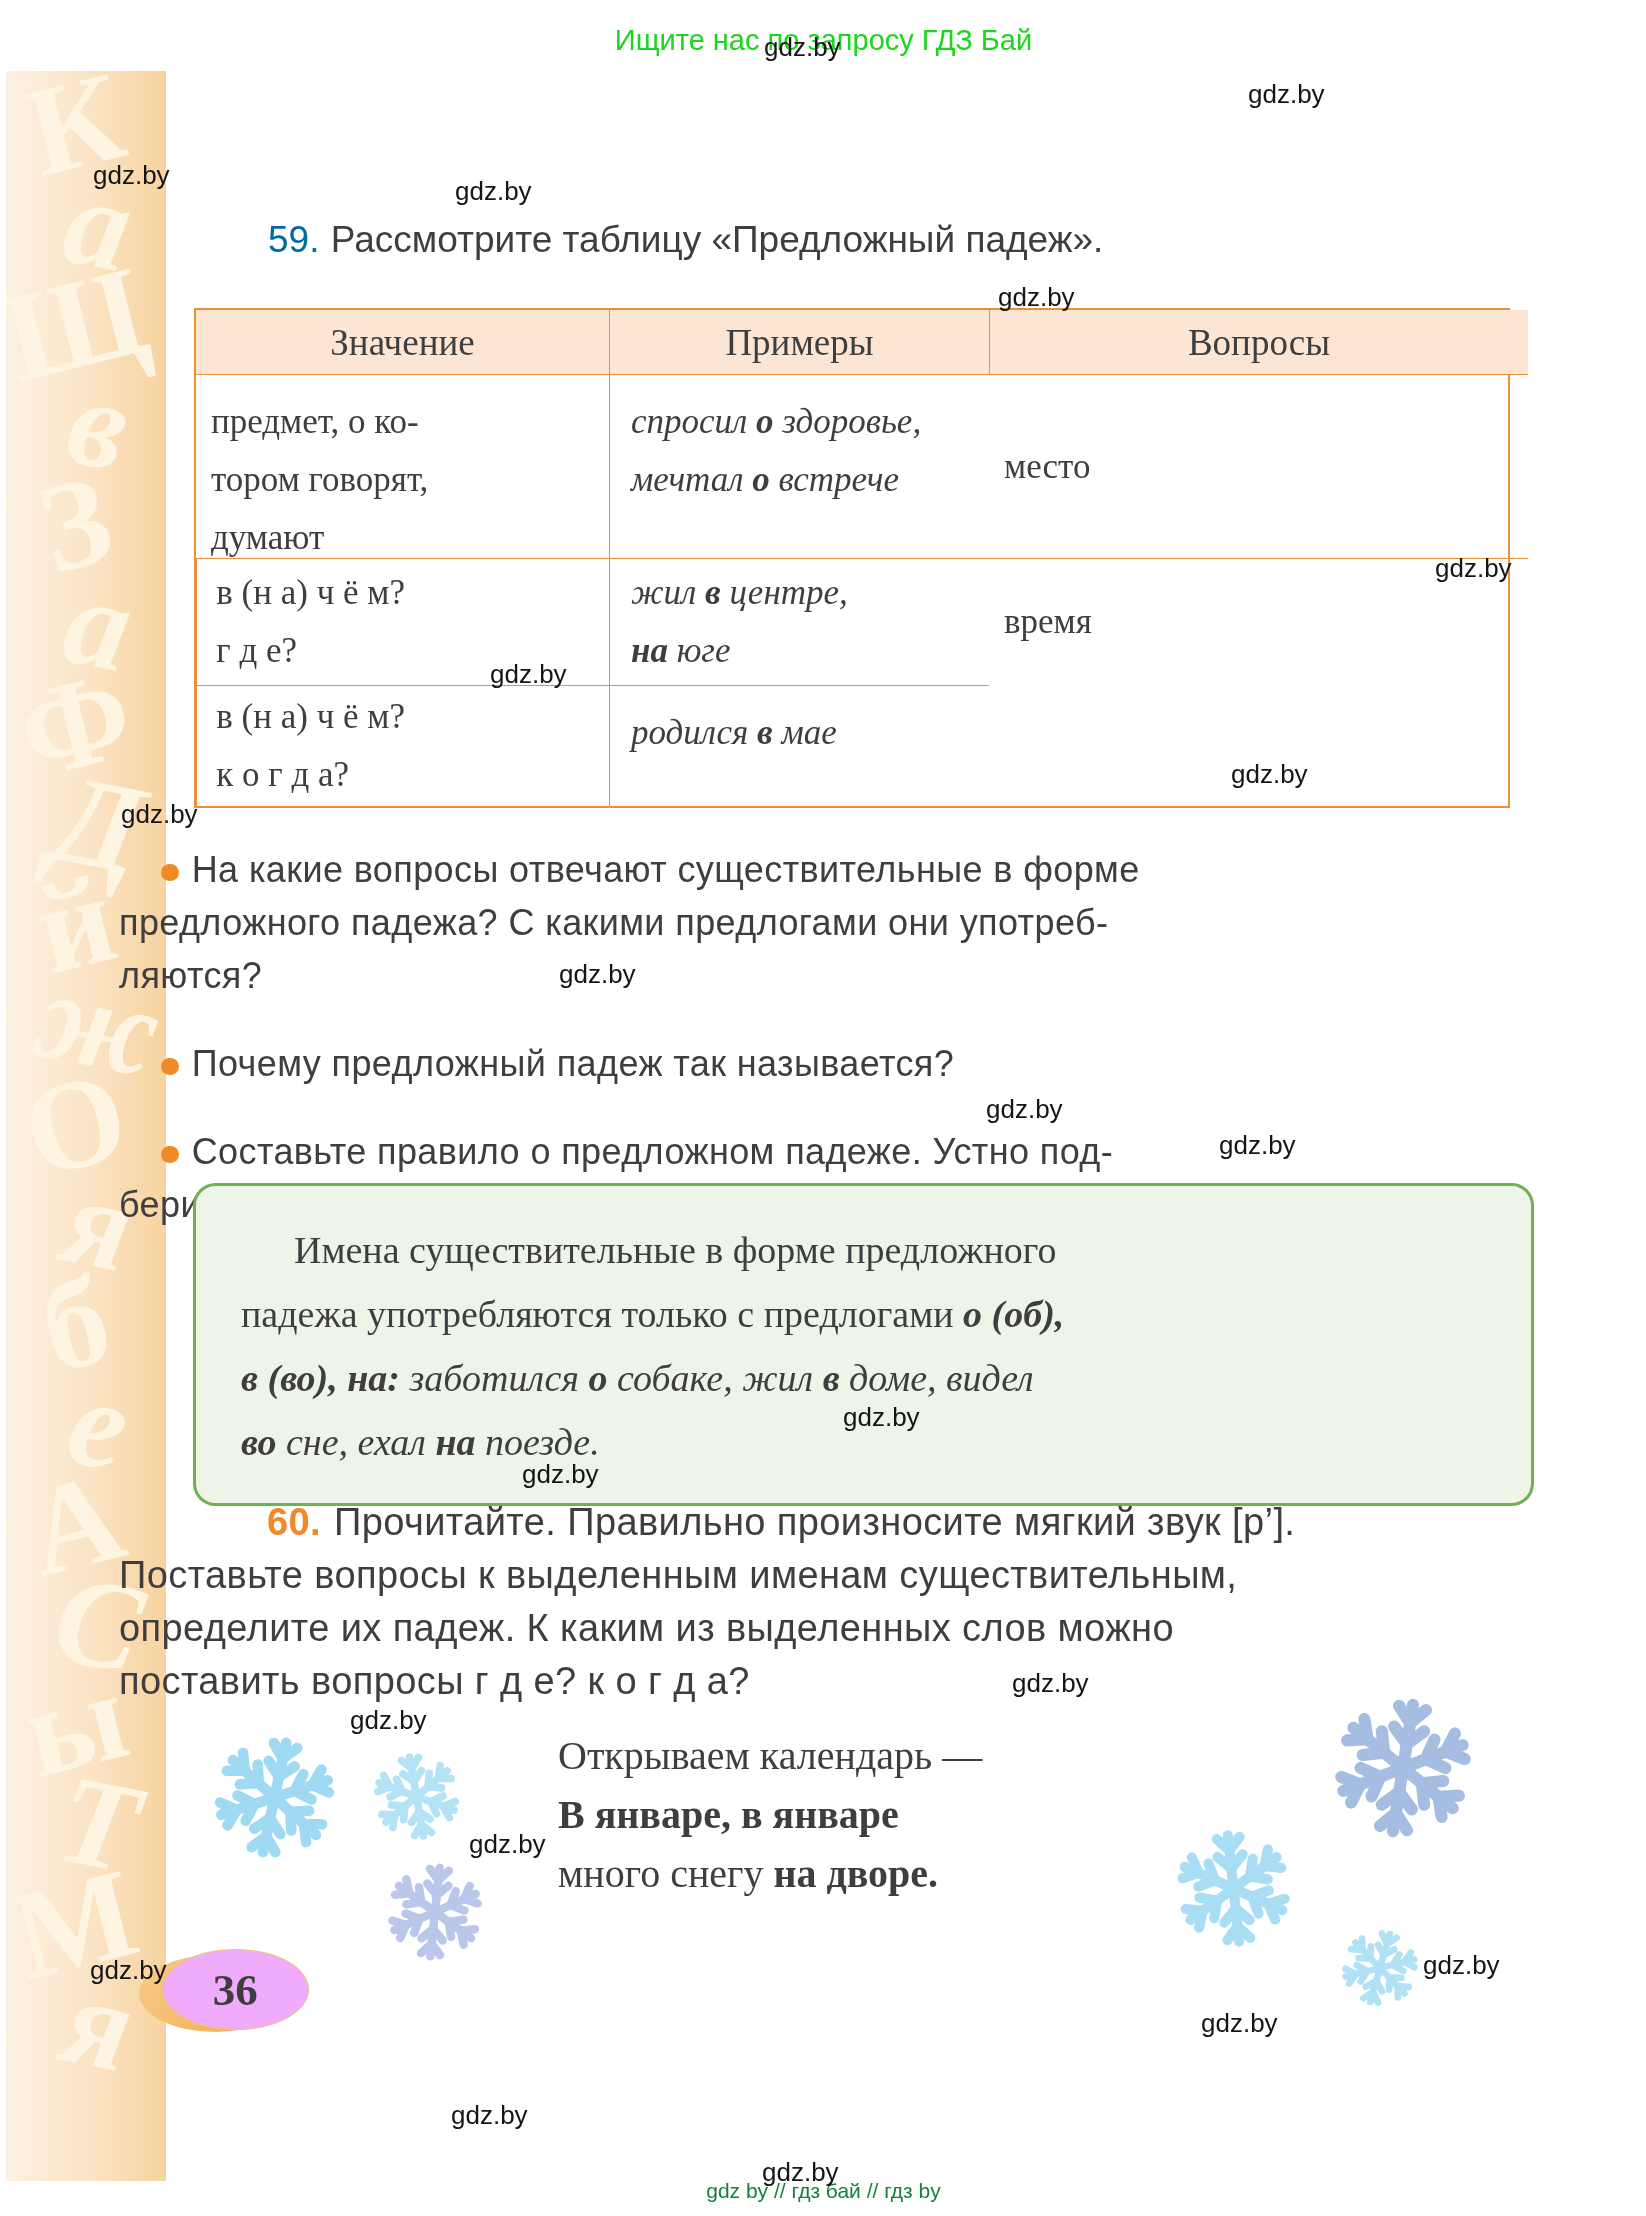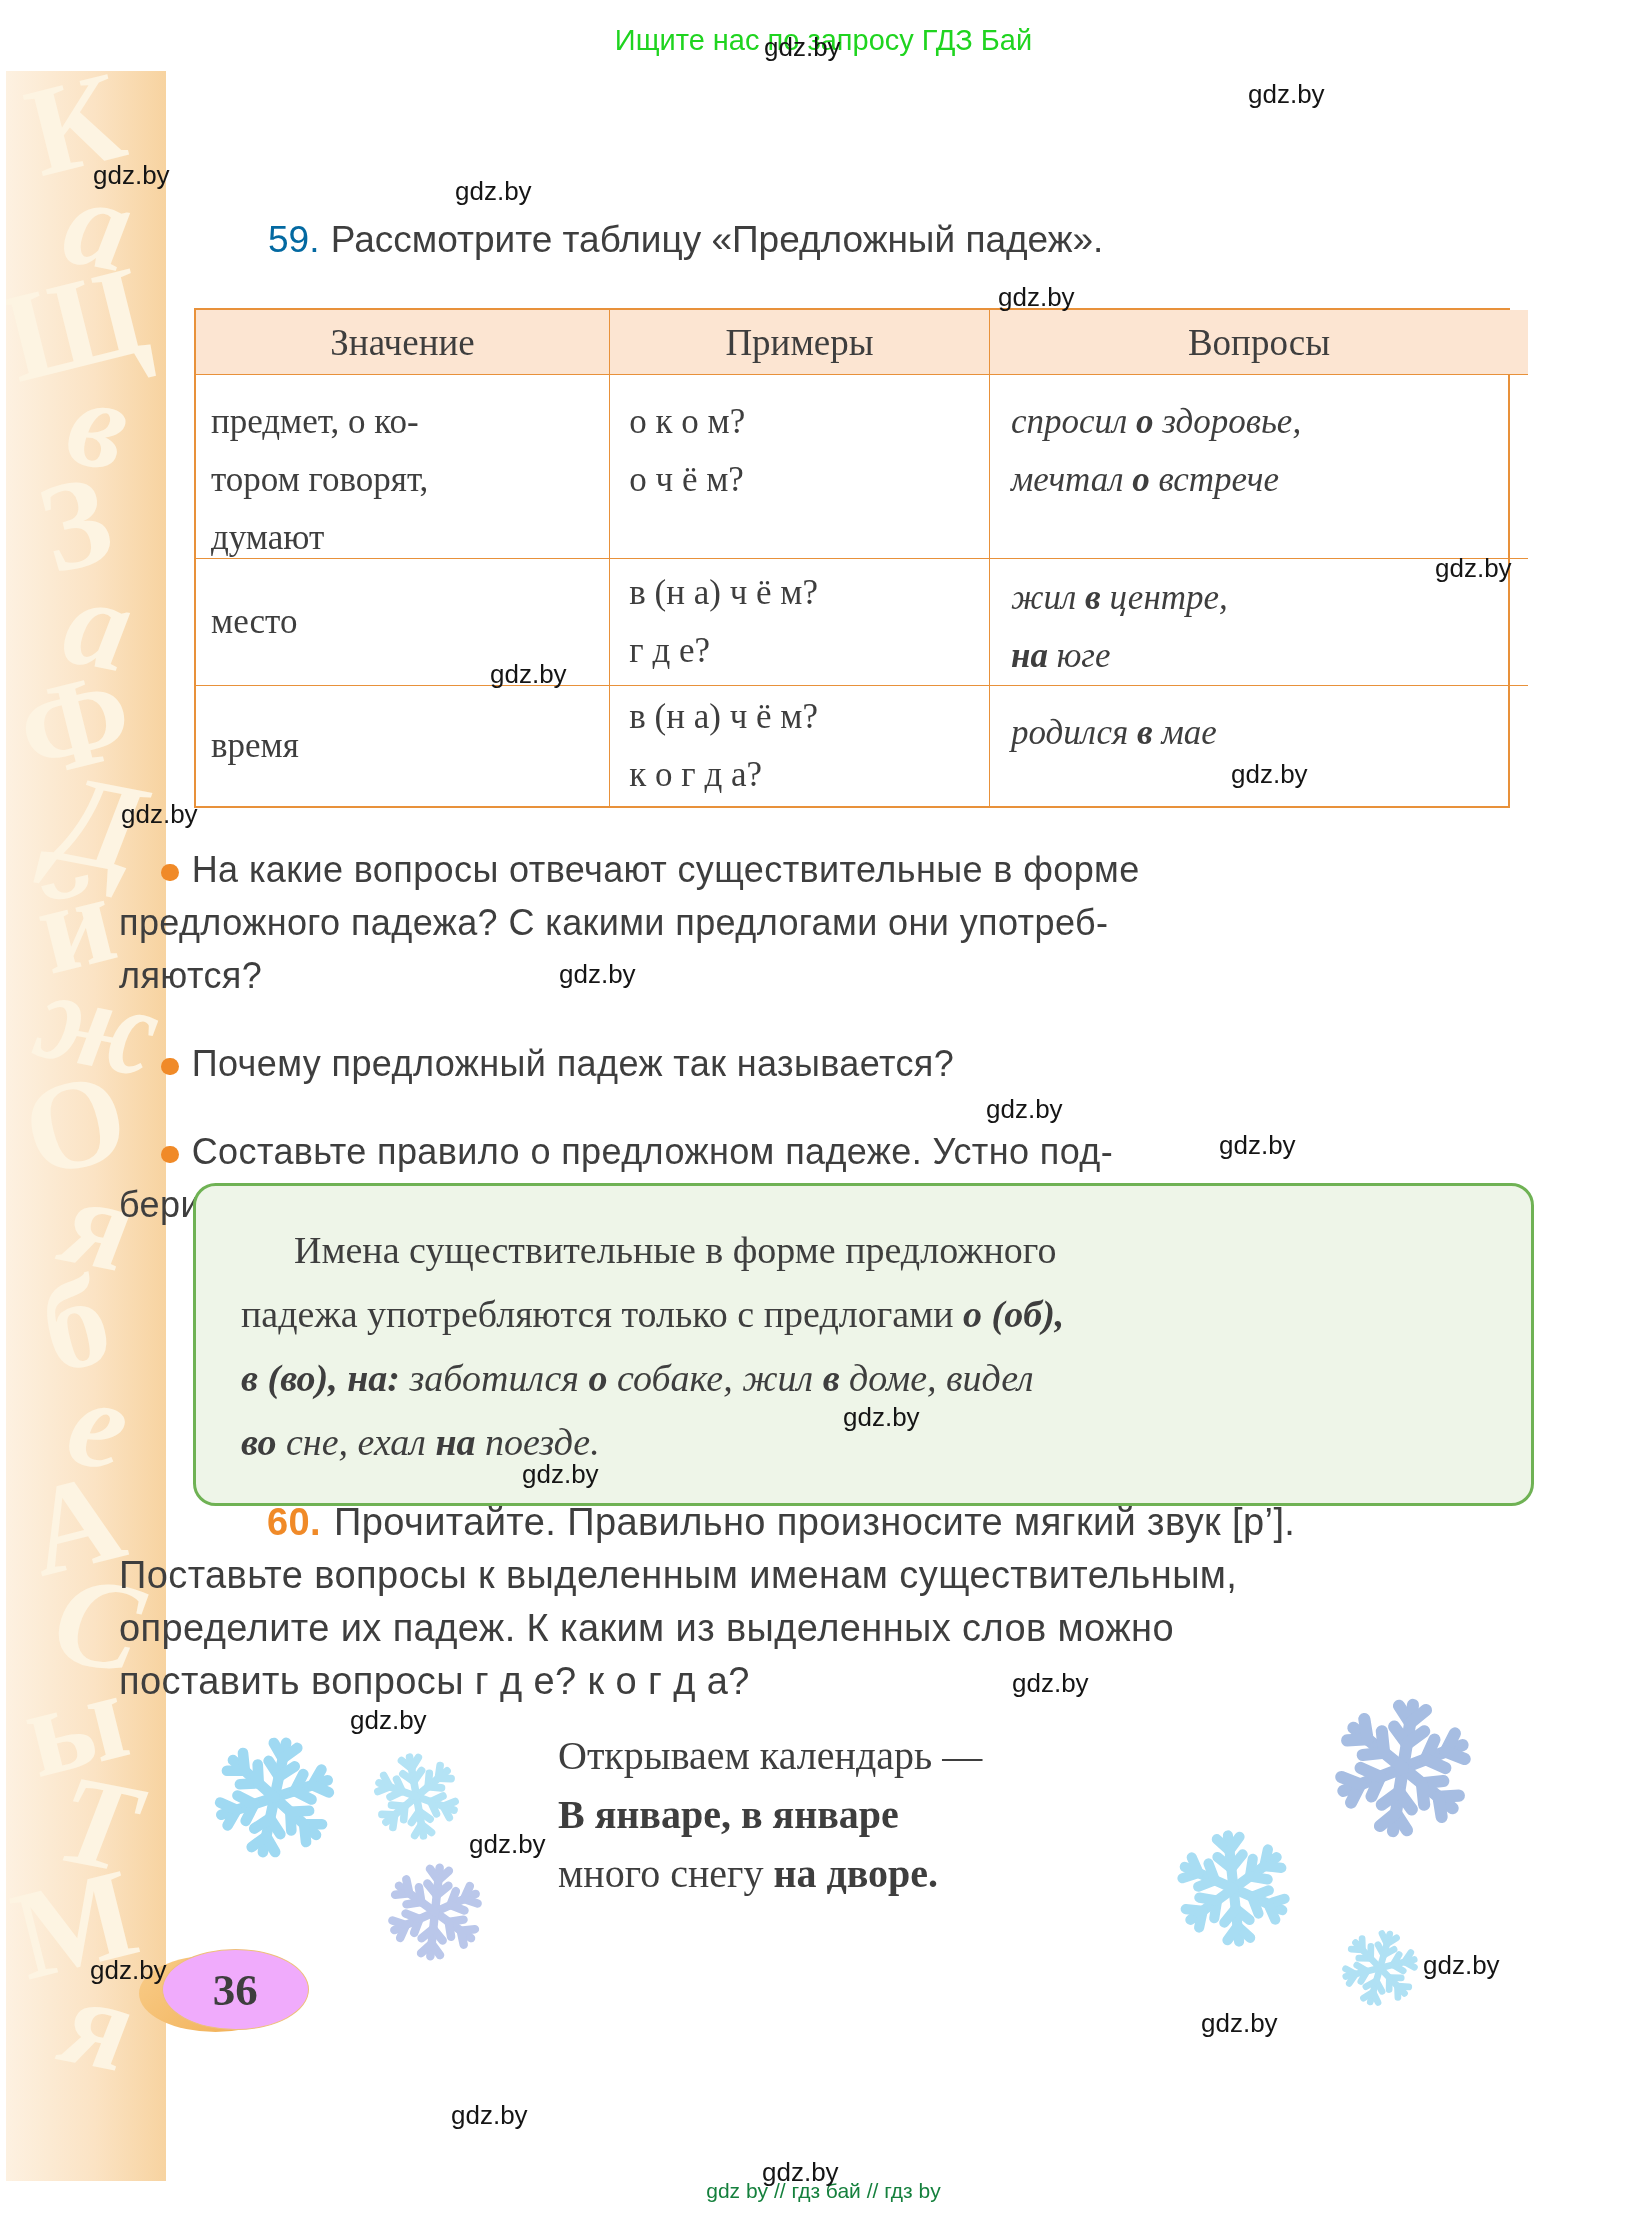--- a/index.html
+++ b/index.html
@@ -36,21 +36,21 @@
        border:2.4px solid #e8913a;box-sizing:border-box;
        display:grid;grid-template-columns:413px 380px 539px;
        grid-template-rows:64px 184px 127px 121px;background:#ffffff;}
   .cell{border-left:1.6px solid #e8913a;border-top:1.6px solid #e8913a;
         box-sizing:border-box;display:flex;flex-direction:column;justify-content:center;}
   .cell.c0{border-left:none;}
   .cell.r0{border-top:none;}
   .th{background:#fce5d2;align-items:center;font-size:37px;}
   .td{font-size:35px;line-height:58px;padding-left:15px;}
   .td.qs{padding-left:19.3px;}
-  .td.ex{font-style:italic;padding-left:21px;justify-content:flex-end;}
+  .td.ex{font-style:italic;padding-left:21px;}
   .td.topalign{justify-content:flex-start;padding-top:17.7px;}
 
   
   .bullets{position:absolute;left:119px;top:843px;width:1425px;font-size:36px;line-height:53px;}
   .bgroup{margin-bottom:35px;}
   .bline{white-space:nowrap;letter-spacing:0.4px;}
   .bline.first{padding-left:42px;position:relative;}
   .dot{display:inline-block;width:17.7px;height:17.7px;border-radius:50%;
        background:#f08a28;margin-right:13px;vertical-align:middle;}
 
@@ -122,24 +122,20 @@
 
   <div class="tbl serif">
     <div class="cell th c0 r0">Значение</div>
     <div class="cell th r0">Примеры</div>
     <div class="cell th r0">Вопросы</div>
 
     <div class="cell td c0 topalign">
       <div>предмет, о ко-</div>
       <div>тором говорят,</div>
       <div>думают</div>
-    </div>
-    <div class="cell td qs topalign">
-      <div>о  к о м?</div>
-      <div>о  ч ё м?</div>
     </div>
     <div class="cell td ex topalign">
       <div><span>спросил </span><span class="seg-b">о</span><span> здоровье,</span></div>
       <div><span>мечтал </span><span class="seg-b">о</span><span> встрече</span></div>
     </div>
 
     <div class="cell td c0">
       <div>место</div>
     </div>
     <div class="cell td qs">

